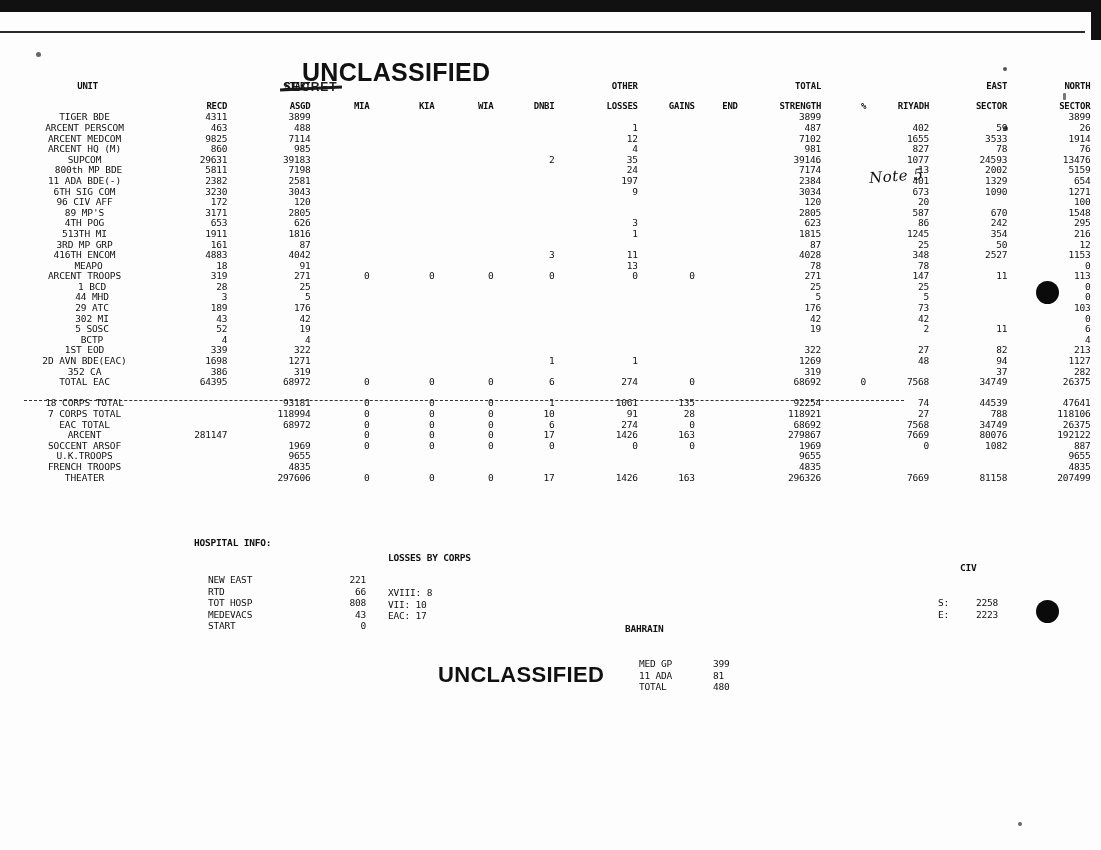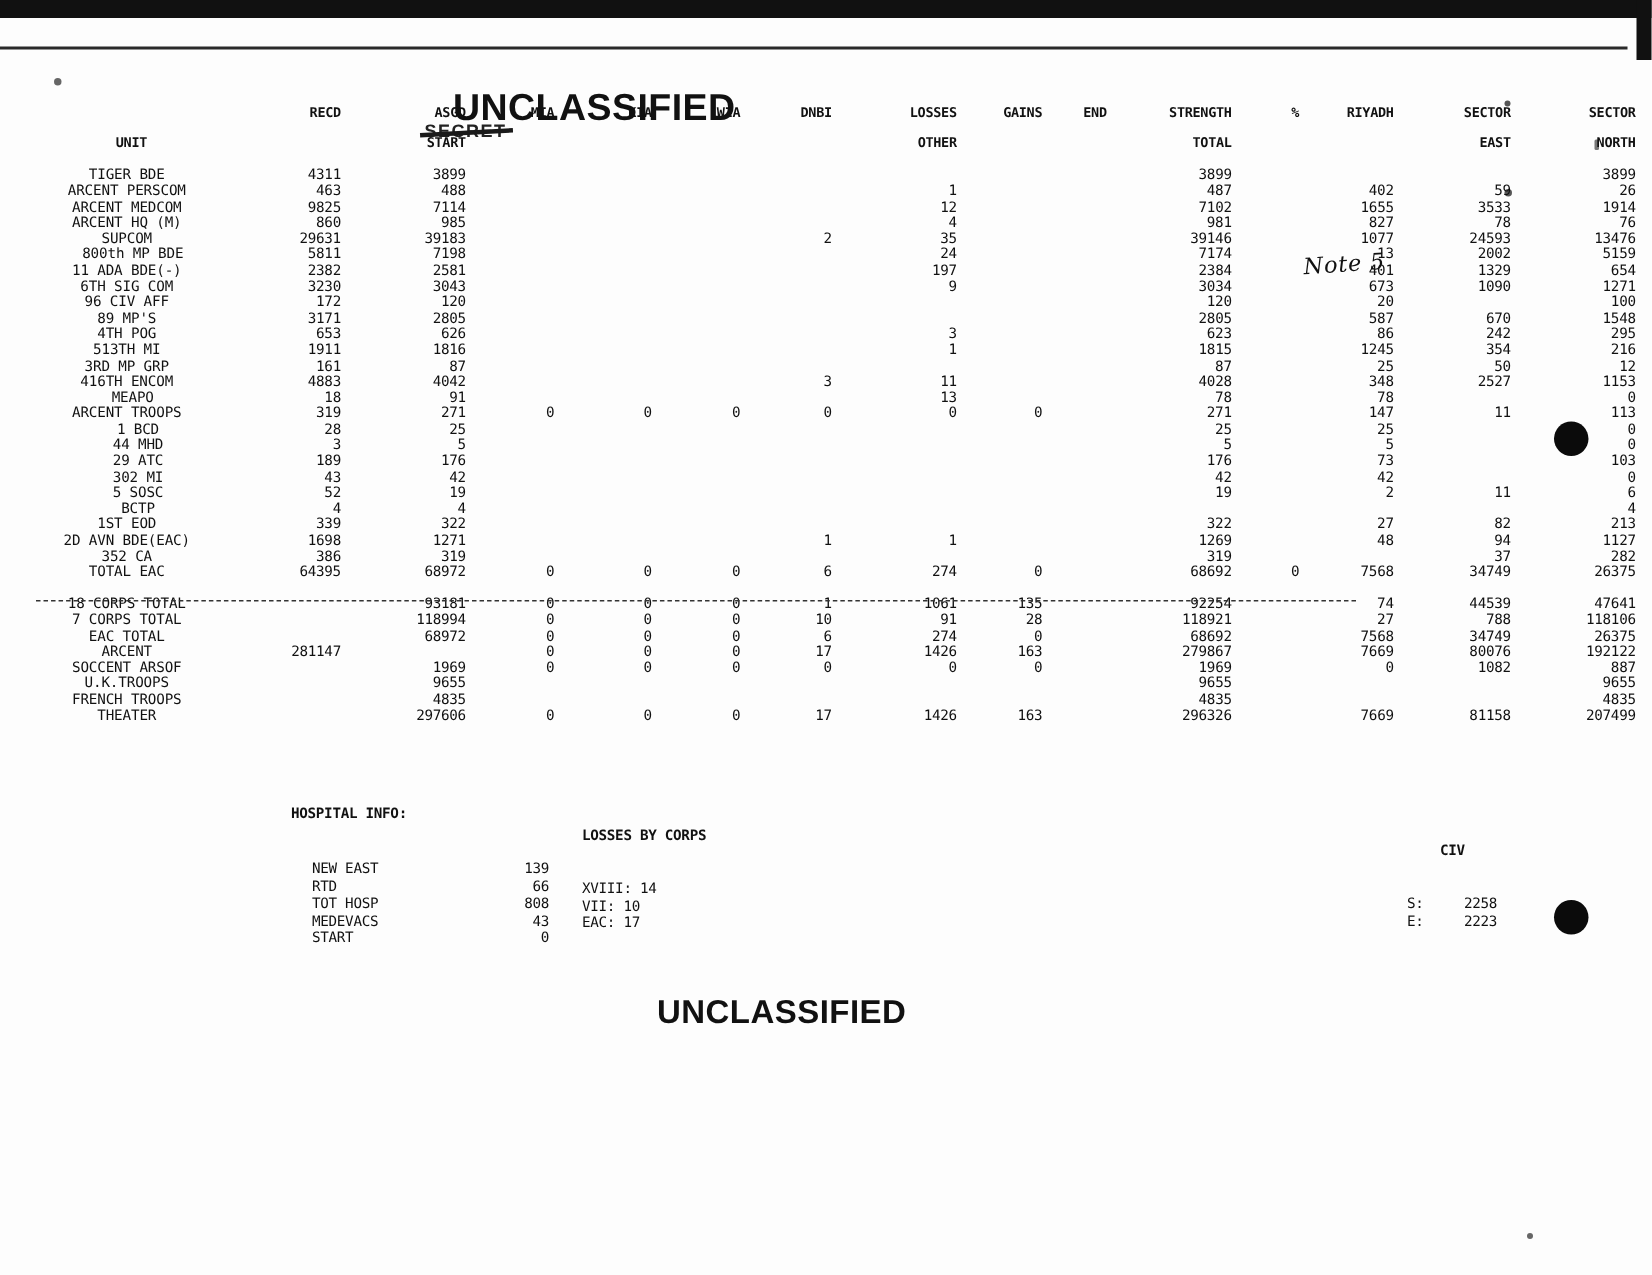--- a/index.html
+++ b/index.html
@@ -238,86 +238,90 @@
 
   <div id="secret-stamp">
     <span>SECRET</span>
     <span class="strike"></span>
   </div>
 
   <div id="note-5">Note 5</div>
 
   <table id="strength-table">
     <thead>
+      <tr>
+        <th class="unit-h colw-unit" rowspan="1">
+          <span>UNIT</span>
+        </th>
+        <th class="colw-num">
+          <span style="visibility:hidden;">START</span>
+        </th>
+        <th class="colw-num">
+          <span>START</span>
+        </th>
+        <th class="colw-mia"></th>
+        <th class="colw-kia"></th>
+        <th class="colw-wia"></th>
+        <th class="colw-dnbi"></th>
+        <th class="colw-other">
+          <span>OTHER</span>
+        </th>
+        <th class="colw-gains"></th>
+        <th class="colw-end"></th>
+        <th class="colw-str">
+          <span>TOTAL</span>
+        </th>
+        <th class="colw-pct"></th>
+        <th class="colw-riy"></th>
+        <th class="colw-east">
+          <span>EAST</span>
+        </th>
+        <th class="colw-north">
+          <span>NORTH</span>
+        </th>
+      </tr>
       <tr>
         <th class="unit-h"></th>
         <th><span>RECD</span></th>
         <th><span>ASGD</span></th>
         <th><span>MIA</span></th>
         <th><span>KIA</span></th>
         <th><span>WIA</span></th>
         <th><span>DNBI</span></th>
         <th><span>LOSSES</span></th>
         <th><span>GAINS</span></th>
         <th><span>END</span></th>
         <th><span>STRENGTH</span></th>
         <th><span>%</span></th>
         <th><span>RIYADH</span></th>
         <th><span>SECTOR</span></th>
         <th><span>SECTOR</span></th>
       </tr>
-      <tr>
-        <th class="unit-h colw-unit" rowspan="1">
-          <span>UNIT</span>
-        </th>
-        <th class="colw-num">
-          <span style="visibility:hidden;">START</span>
-        </th>
-        <th class="colw-num">
-          <span>START</span>
-        </th>
-        <th class="colw-mia"></th>
-        <th class="colw-kia"></th>
-        <th class="colw-wia"></th>
-        <th class="colw-dnbi"></th>
-        <th class="colw-other">
-          <span>OTHER</span>
-        </th>
-        <th class="colw-gains"></th>
-        <th class="colw-end"></th>
-        <th class="colw-str">
-          <span>TOTAL</span>
-        </th>
-        <th class="colw-pct"></th>
-        <th class="colw-riy"></th>
-        <th class="colw-east">
-          <span>EAST</span>
-        </th>
-        <th class="colw-north">
-          <span>NORTH</span>
-        </th>
-      </tr>
     </thead>
     <tbody id="tbody-main"><tr><td class="unit colw-unit">TIGER BDE</td><td class="colw-num">4311</td><td class="colw-num">3899</td><td class="colw-mia"></td><td class="colw-kia"></td><td class="colw-wia"></td><td class="colw-dnbi"></td><td class="colw-other"></td><td class="colw-gains"></td><td class="colw-end"></td><td class="colw-str">3899</td><td class="colw-pct"></td><td class="colw-riy"></td><td class="colw-east"></td><td class="colw-north">3899</td></tr><tr><td class="unit colw-unit">ARCENT PERSCOM</td><td class="colw-num">463</td><td class="colw-num">488</td><td class="colw-mia"></td><td class="colw-kia"></td><td class="colw-wia"></td><td class="colw-dnbi"></td><td class="colw-other">1</td><td class="colw-gains"></td><td class="colw-end"></td><td class="colw-str">487</td><td class="colw-pct"></td><td class="colw-riy">402</td><td class="colw-east">59</td><td class="colw-north">26</td></tr><tr><td class="unit colw-unit">ARCENT MEDCOM</td><td class="colw-num">9825</td><td class="colw-num">7114</td><td class="colw-mia"></td><td class="colw-kia"></td><td class="colw-wia"></td><td class="colw-dnbi"></td><td class="colw-other">12</td><td class="colw-gains"></td><td class="colw-end"></td><td class="colw-str">7102</td><td class="colw-pct"></td><td class="colw-riy">1655</td><td class="colw-east">3533</td><td class="colw-north">1914</td></tr><tr><td class="unit colw-unit">ARCENT HQ (M)</td><td class="colw-num">860</td><td class="colw-num">985</td><td class="colw-mia"></td><td class="colw-kia"></td><td class="colw-wia"></td><td class="colw-dnbi"></td><td class="colw-other">4</td><td class="colw-gains"></td><td class="colw-end"></td><td class="colw-str">981</td><td class="colw-pct"></td><td class="colw-riy">827</td><td class="colw-east">78</td><td class="colw-north">76</td></tr><tr><td class="unit colw-unit">SUPCOM</td><td class="colw-num">29631</td><td class="colw-num">39183</td><td class="colw-mia"></td><td class="colw-kia"></td><td class="colw-wia"></td><td class="colw-dnbi">2</td><td class="colw-other">35</td><td class="colw-gains"></td><td class="colw-end"></td><td class="colw-str">39146</td><td class="colw-pct"></td><td class="colw-riy">1077</td><td class="colw-east">24593</td><td class="colw-north">13476</td></tr><tr><td class="unit colw-unit indent1">800th MP BDE</td><td class="colw-num">5811</td><td class="colw-num">7198</td><td class="colw-mia"></td><td class="colw-kia"></td><td class="colw-wia"></td><td class="colw-dnbi"></td><td class="colw-other">24</td><td class="colw-gains"></td><td class="colw-end"></td><td class="colw-str">7174</td><td class="colw-pct"></td><td class="colw-riy">13</td><td class="colw-east">2002</td><td class="colw-north">5159</td></tr><tr><td class="unit colw-unit">11 ADA BDE(-)</td><td class="colw-num">2382</td><td class="colw-num">2581</td><td class="colw-mia"></td><td class="colw-kia"></td><td class="colw-wia"></td><td class="colw-dnbi"></td><td class="colw-other">197</td><td class="colw-gains"></td><td class="colw-end"></td><td class="colw-str">2384</td><td class="colw-pct"></td><td class="colw-riy">401</td><td class="colw-east">1329</td><td class="colw-north">654</td></tr><tr><td class="unit colw-unit">6TH SIG COM</td><td class="colw-num">3230</td><td class="colw-num">3043</td><td class="colw-mia"></td><td class="colw-kia"></td><td class="colw-wia"></td><td class="colw-dnbi"></td><td class="colw-other">9</td><td class="colw-gains"></td><td class="colw-end"></td><td class="colw-str">3034</td><td class="colw-pct"></td><td class="colw-riy">673</td><td class="colw-east">1090</td><td class="colw-north">1271</td></tr><tr><td class="unit colw-unit">96 CIV AFF</td><td class="colw-num">172</td><td class="colw-num">120</td><td class="colw-mia"></td><td class="colw-kia"></td><td class="colw-wia"></td><td class="colw-dnbi"></td><td class="colw-other"></td><td class="colw-gains"></td><td class="colw-end"></td><td class="colw-str">120</td><td class="colw-pct"></td><td class="colw-riy">20</td><td class="colw-east"></td><td class="colw-north">100</td></tr><tr><td class="unit colw-unit">89 MP'S</td><td class="colw-num">3171</td><td class="colw-num">2805</td><td class="colw-mia"></td><td class="colw-kia"></td><td class="colw-wia"></td><td class="colw-dnbi"></td><td class="colw-other"></td><td class="colw-gains"></td><td class="colw-end"></td><td class="colw-str">2805</td><td class="colw-pct"></td><td class="colw-riy">587</td><td class="colw-east">670</td><td class="colw-north">1548</td></tr><tr><td class="unit colw-unit">4TH POG</td><td class="colw-num">653</td><td class="colw-num">626</td><td class="colw-mia"></td><td class="colw-kia"></td><td class="colw-wia"></td><td class="colw-dnbi"></td><td class="colw-other">3</td><td class="colw-gains"></td><td class="colw-end"></td><td class="colw-str">623</td><td class="colw-pct"></td><td class="colw-riy">86</td><td class="colw-east">242</td><td class="colw-north">295</td></tr><tr><td class="unit colw-unit">513TH MI</td><td class="colw-num">1911</td><td class="colw-num">1816</td><td class="colw-mia"></td><td class="colw-kia"></td><td class="colw-wia"></td><td class="colw-dnbi"></td><td class="colw-other">1</td><td class="colw-gains"></td><td class="colw-end"></td><td class="colw-str">1815</td><td class="colw-pct"></td><td class="colw-riy">1245</td><td class="colw-east">354</td><td class="colw-north">216</td></tr><tr><td class="unit colw-unit">3RD MP GRP</td><td class="colw-num">161</td><td class="colw-num">87</td><td class="colw-mia"></td><td class="colw-kia"></td><td class="colw-wia"></td><td class="colw-dnbi"></td><td class="colw-other"></td><td class="colw-gains"></td><td class="colw-end"></td><td class="colw-str">87</td><td class="colw-pct"></td><td class="colw-riy">25</td><td class="colw-east">50</td><td class="colw-north">12</td></tr><tr><td class="unit colw-unit">416TH ENCOM</td><td class="colw-num">4883</td><td class="colw-num">4042</td><td class="colw-mia"></td><td class="colw-kia"></td><td class="colw-wia"></td><td class="colw-dnbi">3</td><td class="colw-other">11</td><td class="colw-gains"></td><td class="colw-end"></td><td class="colw-str">4028</td><td class="colw-pct"></td><td class="colw-riy">348</td><td class="colw-east">2527</td><td class="colw-north">1153</td></tr><tr><td class="unit colw-unit indent1">MEAPO</td><td class="colw-num">18</td><td class="colw-num">91</td><td class="colw-mia"></td><td class="colw-kia"></td><td class="colw-wia"></td><td class="colw-dnbi"></td><td class="colw-other">13</td><td class="colw-gains"></td><td class="colw-end"></td><td class="colw-str">78</td><td class="colw-pct"></td><td class="colw-riy">78</td><td class="colw-east"></td><td class="colw-north">0</td></tr><tr><td class="unit colw-unit">ARCENT TROOPS</td><td class="colw-num">319</td><td class="colw-num">271</td><td class="colw-mia">0</td><td class="colw-kia">0</td><td class="colw-wia">0</td><td class="colw-dnbi">0</td><td class="colw-other">0</td><td class="colw-gains">0</td><td class="colw-end"></td><td class="colw-str">271</td><td class="colw-pct"></td><td class="colw-riy">147</td><td class="colw-east">11</td><td class="colw-north">113</td></tr><tr><td class="unit colw-unit indent2">1 BCD</td><td class="colw-num">28</td><td class="colw-num">25</td><td class="colw-mia"></td><td class="colw-kia"></td><td class="colw-wia"></td><td class="colw-dnbi"></td><td class="colw-other"></td><td class="colw-gains"></td><td class="colw-end"></td><td class="colw-str">25</td><td class="colw-pct"></td><td class="colw-riy">25</td><td class="colw-east"></td><td class="colw-north">0</td></tr><tr><td class="unit colw-unit indent2">44 MHD</td><td class="colw-num">3</td><td class="colw-num">5</td><td class="colw-mia"></td><td class="colw-kia"></td><td class="colw-wia"></td><td class="colw-dnbi"></td><td class="colw-other"></td><td class="colw-gains"></td><td class="colw-end"></td><td class="colw-str">5</td><td class="colw-pct"></td><td class="colw-riy">5</td><td class="colw-east"></td><td class="colw-north">0</td></tr><tr><td class="unit colw-unit indent2">29 ATC</td><td class="colw-num">189</td><td class="colw-num">176</td><td class="colw-mia"></td><td class="colw-kia"></td><td class="colw-wia"></td><td class="colw-dnbi"></td><td class="colw-other"></td><td class="colw-gains"></td><td class="colw-end"></td><td class="colw-str">176</td><td class="colw-pct"></td><td class="colw-riy">73</td><td class="colw-east"></td><td class="colw-north">103</td></tr><tr><td class="unit colw-unit indent2">302 MI</td><td class="colw-num">43</td><td class="colw-num">42</td><td class="colw-mia"></td><td class="colw-kia"></td><td class="colw-wia"></td><td class="colw-dnbi"></td><td class="colw-other"></td><td class="colw-gains"></td><td class="colw-end"></td><td class="colw-str">42</td><td class="colw-pct"></td><td class="colw-riy">42</td><td class="colw-east"></td><td class="colw-north">0</td></tr><tr><td class="unit colw-unit indent2">5 SOSC</td><td class="colw-num">52</td><td class="colw-num">19</td><td class="colw-mia"></td><td class="colw-kia"></td><td class="colw-wia"></td><td class="colw-dnbi"></td><td class="colw-other"></td><td class="colw-gains"></td><td class="colw-end"></td><td class="colw-str">19</td><td class="colw-pct"></td><td class="colw-riy">2</td><td class="colw-east">11</td><td class="colw-north">6</td></tr><tr><td class="unit colw-unit indent2">BCTP</td><td class="colw-num">4</td><td class="colw-num">4</td><td class="colw-mia"></td><td class="colw-kia"></td><td class="colw-wia"></td><td class="colw-dnbi"></td><td class="colw-other"></td><td class="colw-gains"></td><td class="colw-end"></td><td class="colw-str"></td><td class="colw-pct"></td><td class="colw-riy"></td><td class="colw-east"></td><td class="colw-north">4</td></tr><tr><td class="unit colw-unit">1ST EOD</td><td class="colw-num">339</td><td class="colw-num">322</td><td class="colw-mia"></td><td class="colw-kia"></td><td class="colw-wia"></td><td class="colw-dnbi"></td><td class="colw-other"></td><td class="colw-gains"></td><td class="colw-end"></td><td class="colw-str">322</td><td class="colw-pct"></td><td class="colw-riy">27</td><td class="colw-east">82</td><td class="colw-north">213</td></tr><tr><td class="unit colw-unit">2D AVN BDE(EAC)</td><td class="colw-num">1698</td><td class="colw-num">1271</td><td class="colw-mia"></td><td class="colw-kia"></td><td class="colw-wia"></td><td class="colw-dnbi">1</td><td class="colw-other">1</td><td class="colw-gains"></td><td class="colw-end"></td><td class="colw-str">1269</td><td class="colw-pct"></td><td class="colw-riy">48</td><td class="colw-east">94</td><td class="colw-north">1127</td></tr><tr><td class="unit colw-unit">352 CA</td><td class="colw-num">386</td><td class="colw-num">319</td><td class="colw-mia"></td><td class="colw-kia"></td><td class="colw-wia"></td><td class="colw-dnbi"></td><td class="colw-other"></td><td class="colw-gains"></td><td class="colw-end"></td><td class="colw-str">319</td><td class="colw-pct"></td><td class="colw-riy"></td><td class="colw-east">37</td><td class="colw-north">282</td></tr><tr><td class="unit colw-unit">TOTAL EAC</td><td class="colw-num">64395</td><td class="colw-num">68972</td><td class="colw-mia">0</td><td class="colw-kia">0</td><td class="colw-wia">0</td><td class="colw-dnbi">6</td><td class="colw-other">274</td><td class="colw-gains">0</td><td class="colw-end"></td><td class="colw-str">68692</td><td class="colw-pct">0</td><td class="colw-riy">7568</td><td class="colw-east">34749</td><td class="colw-north">26375</td></tr></tbody>
     <tbody id="tbody-summary"><tr class="sep-row"><td colspan="15"></td></tr><tr><td class="unit colw-unit">18 CORPS TOTAL</td><td class="colw-num"></td><td class="colw-num">93181</td><td class="colw-mia">0</td><td class="colw-kia">0</td><td class="colw-wia">0</td><td class="colw-dnbi">1</td><td class="colw-other">1061</td><td class="colw-gains">135</td><td class="colw-end"></td><td class="colw-str">92254</td><td class="colw-pct"></td><td class="colw-riy">74</td><td class="colw-east">44539</td><td class="colw-north">47641</td></tr><tr><td class="unit colw-unit">7 CORPS TOTAL</td><td class="colw-num"></td><td class="colw-num">118994</td><td class="colw-mia">0</td><td class="colw-kia">0</td><td class="colw-wia">0</td><td class="colw-dnbi">10</td><td class="colw-other">91</td><td class="colw-gains">28</td><td class="colw-end"></td><td class="colw-str">118921</td><td class="colw-pct"></td><td class="colw-riy">27</td><td class="colw-east">788</td><td class="colw-north">118106</td></tr><tr><td class="unit colw-unit">EAC TOTAL</td><td class="colw-num"></td><td class="colw-num">68972</td><td class="colw-mia">0</td><td class="colw-kia">0</td><td class="colw-wia">0</td><td class="colw-dnbi">6</td><td class="colw-other">274</td><td class="colw-gains">0</td><td class="colw-end"></td><td class="colw-str">68692</td><td class="colw-pct"></td><td class="colw-riy">7568</td><td class="colw-east">34749</td><td class="colw-north">26375</td></tr><tr><td class="unit colw-unit">ARCENT</td><td class="colw-num">281147</td><td class="colw-num"></td><td class="colw-mia">0</td><td class="colw-kia">0</td><td class="colw-wia">0</td><td class="colw-dnbi">17</td><td class="colw-other">1426</td><td class="colw-gains">163</td><td class="colw-end"></td><td class="colw-str">279867</td><td class="colw-pct"></td><td class="colw-riy">7669</td><td class="colw-east">80076</td><td class="colw-north">192122</td></tr><tr><td class="unit colw-unit">SOCCENT ARSOF</td><td class="colw-num"></td><td class="colw-num">1969</td><td class="colw-mia">0</td><td class="colw-kia">0</td><td class="colw-wia">0</td><td class="colw-dnbi">0</td><td class="colw-other">0</td><td class="colw-gains">0</td><td class="colw-end"></td><td class="colw-str">1969</td><td class="colw-pct"></td><td class="colw-riy">0</td><td class="colw-east">1082</td><td class="colw-north">887</td></tr><tr><td class="unit colw-unit">U.K.TROOPS</td><td class="colw-num"></td><td class="colw-num">9655</td><td class="colw-mia"></td><td class="colw-kia"></td><td class="colw-wia"></td><td class="colw-dnbi"></td><td class="colw-other"></td><td class="colw-gains"></td><td class="colw-end"></td><td class="colw-str">9655</td><td class="colw-pct"></td><td class="colw-riy"></td><td class="colw-east"></td><td class="colw-north">9655</td></tr><tr><td class="unit colw-unit">FRENCH TROOPS</td><td class="colw-num"></td><td class="colw-num">4835</td><td class="colw-mia"></td><td class="colw-kia"></td><td class="colw-wia"></td><td class="colw-dnbi"></td><td class="colw-other"></td><td class="colw-gains"></td><td class="colw-end"></td><td class="colw-str">4835</td><td class="colw-pct"></td><td class="colw-riy"></td><td class="colw-east"></td><td class="colw-north">4835</td></tr><tr><td class="unit colw-unit">THEATER</td><td class="colw-num"></td><td class="colw-num">297606</td><td class="colw-mia">0</td><td class="colw-kia">0</td><td class="colw-wia">0</td><td class="colw-dnbi">17</td><td class="colw-other">1426</td><td class="colw-gains">163</td><td class="colw-end"></td><td class="colw-str">296326</td><td class="colw-pct"></td><td class="colw-riy">7669</td><td class="colw-east">81158</td><td class="colw-north">207499</td></tr></tbody>
   </table>
 
   <div class="dashline"></div>
 
   <div class="blk" id="hospital-info">
     <div class="hdr">HOSPITAL INFO:</div>
-    <table><tbody id="hosp-body"><tr><td class="lbl">NEW EAST</td><td class="val">139</td></tr><tr><td class="lbl">RTD</td><td class="val">66</td></tr><tr><td class="lbl">TOT HOSP</td><td class="val">808</td></tr><tr><td class="lbl">MEDEVACS</td><td class="val">43</td></tr><tr><td class="lbl">START</td><td class="val">0</td></tr></tbody></table>
+    <table><tbody id="hosp-body"><tr><td class="lbl">NEW EAST</td><td class="val">221</td></tr><tr><td class="lbl">RTD</td><td class="val">66</td></tr><tr><td class="lbl">TOT HOSP</td><td class="val">808</td></tr><tr><td class="lbl">MEDEVACS</td><td class="val">43</td></tr><tr><td class="lbl">START</td><td class="val">0</td></tr></tbody></table>
   </div>
 
   <div class="blk" id="medevac-corps">
     <div class="hdr">LOSSES BY CORPS</div>
-    <div id="medevac-lines"><div class="ln">XVIII: 14</div><div class="ln">VII: 10</div><div class="ln">EAC: 17</div></div>
+    <div id="medevac-lines"><div class="ln">XVIII: 8</div><div class="ln">VII: 10</div><div class="ln">EAC: 17</div></div>
   </div>
 
   <div class="blk" id="civ-block">
     <div class="hdr">CIV</div>
     <table><tbody id="civ-body"><tr><td class="lbl">S:</td><td class="val">2258</td></tr><tr><td class="lbl">E:</td><td class="val">2223</td></tr></tbody></table>
   </div>
 
+  <div class="blk" id="bahrain-block">
+    <div class="hdr">BAHRAIN</div>
+    <table><tbody id="bahrain-body"><tr><td class="lbl">MED GP</td><td class="val">399</td></tr><tr><td class="lbl">11 ADA</td><td class="val">81</td></tr><tr><td class="lbl">TOTAL</td><td class="val">480</td></tr></tbody></table>
+  </div>
 
 
   <div class="classification" id="class-bottom">UNCLASSIFIED</div>
 </div>
 
 </body></html>

